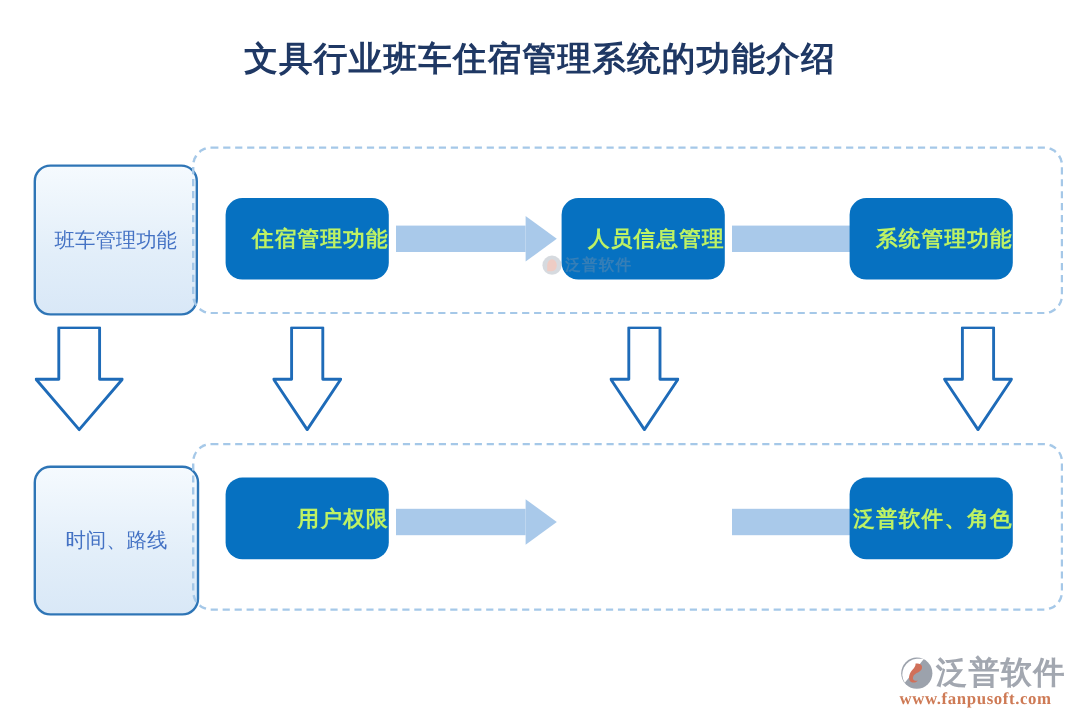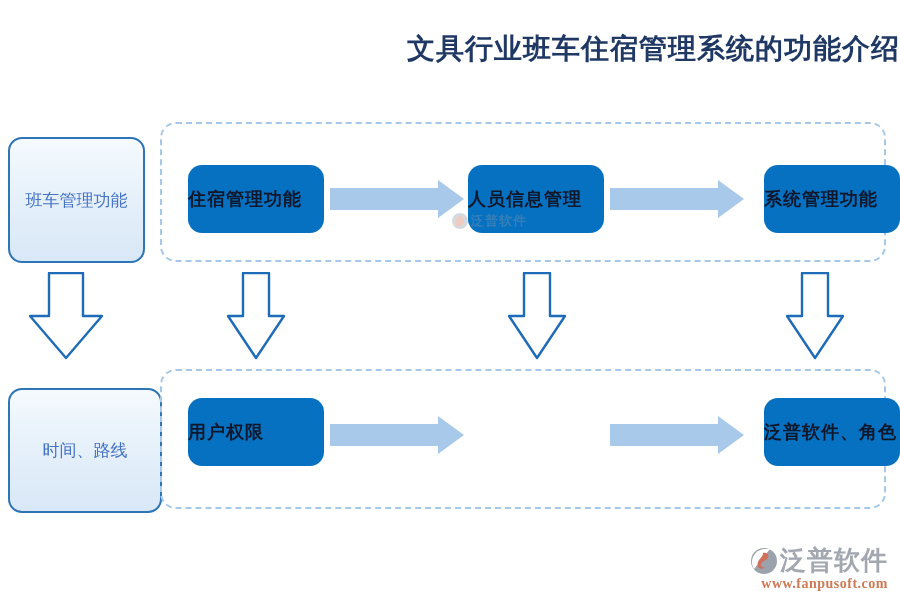--- a/index.html
+++ b/index.html
@@ -1,53 +1,53 @@
 <!DOCTYPE html>
 <html style="--title-color: #1F3864; --box-blue: #0671C1; --arrow-light-blue: #A9C9EA; --outline-blue: #1E6BB8; --dashed-border: #A5C8E8; --left-box-border: #2E75B6; --left-box-text: #4472C4; --logo-gray: #A2A7B0; --url-color: #CE7A55;"><head>
 <meta charset="utf-8">
 <style>
   html,body{margin:0;padding:0;background:#fff;}
   .canvas{
     position:relative;width:900px;height:600px;background:#fff;overflow:hidden;
     font-family:"Liberation Sans","DejaVu Sans",sans-serif;
   }
   .title{
-    position:absolute;left:0;top:30px;width:900px;text-align:right;
+    position:absolute;left:0;top:30px;width:900px;text-align:center;
     font-family:"Liberation Serif","DejaVu Serif",serif;
     font-size:28px;font-weight:bold;color:var(--title-color,#1F3864);
     letter-spacing:1px;margin:0;
   }
   
   .side-box{
     position:absolute;box-sizing:border-box;
     border:2px solid var(--left-box-border,#2E75B6);
     border-radius:14px;
     background:linear-gradient(180deg,#F5FAFE 0%,#E2EEF9 60%,#D9E8F7 100%);
     display:flex;align-items:center;justify-content:center;
-    color:var(--left-box-text,#4472C4);font-size:17px;
+    color:var(--left-box-text,#4472C4);font-size:17px;margin-left:20px;
   }
   .side-box.top{left:8px;top:137px;width:137px;height:126px;}
-  .side-box.bottom{left:8px;top:388px;width:154px;height:125px;text-align:center;}
+  .side-box.bottom{left:8px;top:388px;width:138px;height:125px;text-align:center;}
   
   .group{
     position:absolute;box-sizing:border-box;left:160px;width:726px;height:140px;
     border:2px dashed var(--dashed-border,#A5C8E8);border-radius:16px;background:transparent;
   }
   .group.row1{top:122px;}
   .group.row2{top:369px;}
   
   .node{
     position:absolute;box-sizing:border-box;width:136px;height:68px;
     background:var(--box-blue,#0070C0);border-radius:14px;
-    display:flex;align-items:center;justify-content:flex-start;
-    color:#0f172a;font-size:18px;font-weight:bold;letter-spacing:1px;
+    display:flex;align-items:center;justify-content:flex-end;
+    color:#bef264;font-size:18px;font-weight:bold;letter-spacing:1px;
   }
   .node.r1{top:165px;}
   .node.r2{top:398px;}
-  .n1{left:188px;} .n2{left:468px;} .n3{left:764px;}
+  .n1{left:188px;} .n2{left:468px;} .n3{left:708px;}
   
   .harrow{position:absolute;width:132px;height:40px;}
   .harrow .shaft{
     position:absolute;left:0;top:9px;width:108px;height:22px;
     background:var(--arrow-light-blue,#A9C9EA);
   }
   .harrow .head{
     position:absolute;left:108px;top:1px;width:0;height:0;
     border-top:19px solid transparent;border-bottom:19px solid transparent;
     border-left:26px solid var(--arrow-light-blue,#A9C9EA);
@@ -77,21 +77,21 @@
   
   .logo{position:absolute;right:12px;bottom:8px;width:150px;text-align:right;}
   .logo-row{display:flex;align-items:center;justify-content:flex-end;gap:2px;}
   .logo-name{
     font-size:26px;font-weight:bold;color:var(--logo-gray,#A2A7B0);
     letter-spacing:1px;font-family:"Liberation Sans",sans-serif;
   }
   .logo-url{
     font-family:"Liberation Serif","DejaVu Serif",serif;
     font-size:14px;font-weight:bold;color:var(--url-color,#CE7A55);
-    margin-top:-2px;letter-spacing:0.5px;
+    margin-top:-2px;letter-spacing:0.5px;text-align:center;
   }
 </style>
 </head>
 <body>
 
 <div class="canvas">
 
   <h1 class="title">文具行业班车住宿管理系统的功能介绍</h1>
 
   <div class="side-box top">

